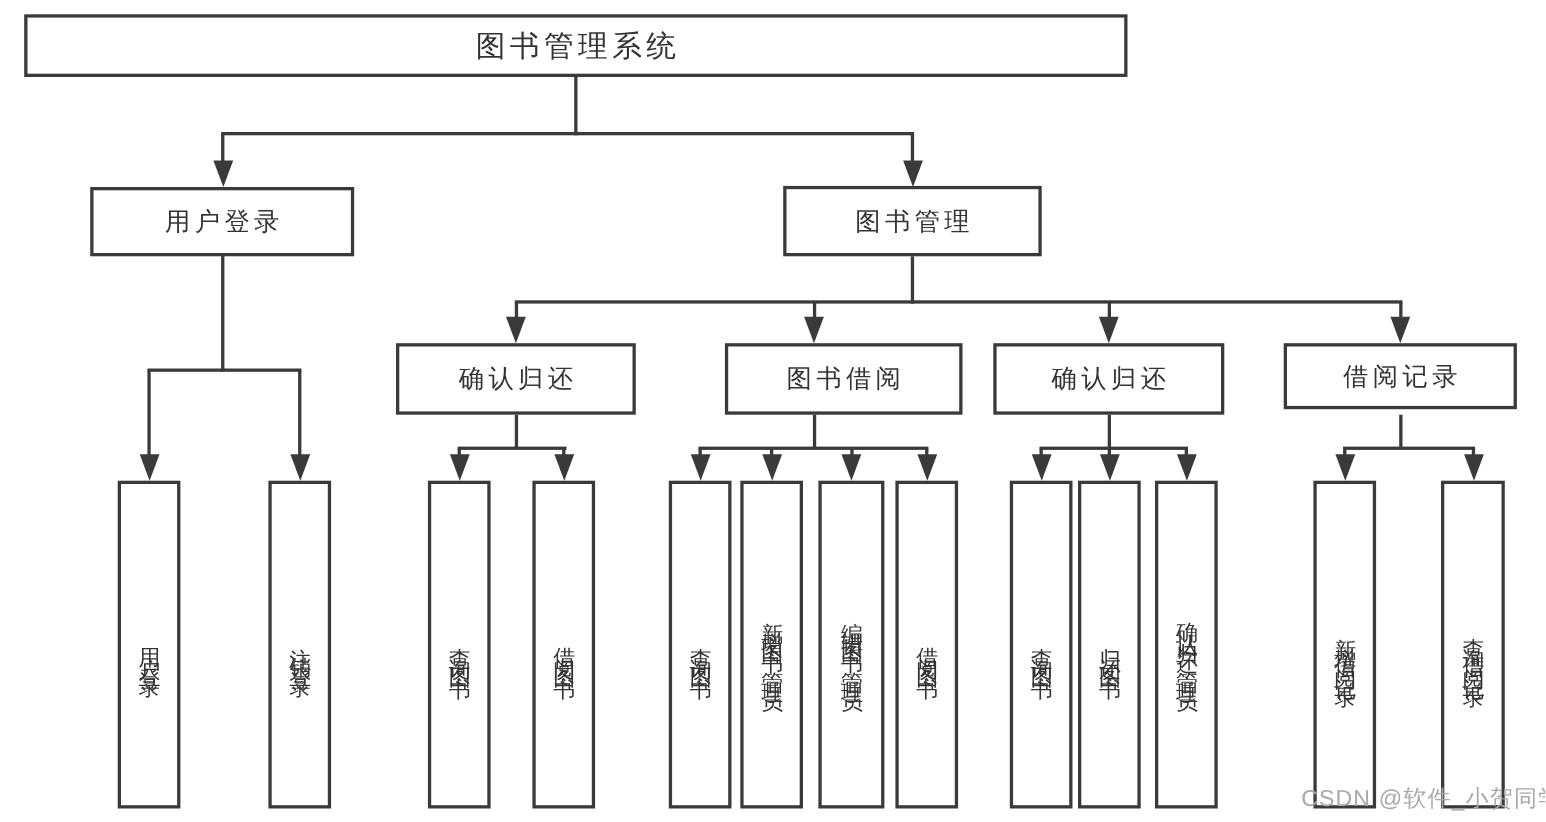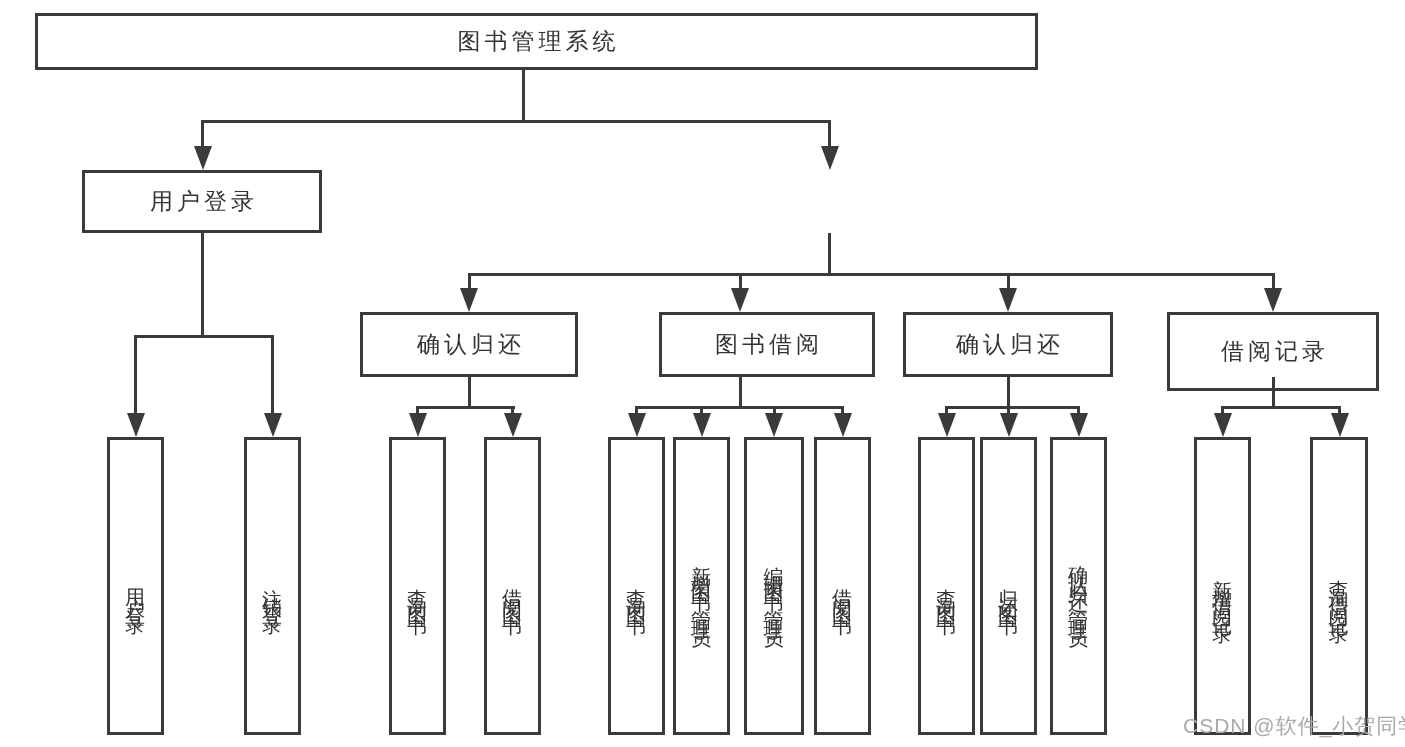--- a/index.html
+++ b/index.html
@@ -5,21 +5,21 @@
   html,body{margin:0;padding:0;background:#ffffff;}
   .stage{
     position:relative;width:1405px;height:747px;background:#ffffff;
     font-family:"Liberation Sans","DejaVu Sans",sans-serif;overflow:hidden;color:#333333;
   }
   .box{
     position:absolute;border:3px solid #3a3a3a;background:#ffffff;box-sizing:border-box;
     display:flex;align-items:center;justify-content:center;color:#333333;
   }
   .hbox{font-size:23px;letter-spacing:4px;padding-left:4px;white-space:nowrap;}
-  .rootbox{font-size:23px;margin-left:13px;}
+  .rootbox{font-size:27px;}
   .vbox{
     writing-mode:vertical-rl;text-orientation:mixed;
     font-size:20px;letter-spacing:9px;padding-top:9px;line-height:1;
   }
   .vline,.hline{position:absolute;background:#3a3a3a;}
   .arrow{
     position:absolute;width:0;height:0;
     border-left:9px solid transparent;border-right:9px solid transparent;
     border-top:24px solid #3a3a3a;
   }
@@ -36,20 +36,21 @@
   <div class="box hbox rootbox" style="left:22px;top:13px;width:1003px;height:57px;">图书管理系统</div>
 
   <div class="vline" style="left:522px;top:70px;width:3px;height:53px;"></div>
   <div class="hline" style="left:201px;top:120px;width:630px;height:3px;"></div>
   <div class="vline" style="left:201px;top:122px;width:3px;height:26px;"></div>
   <div class="arrow" style="left:194px;top:146px;"></div>
   <div class="vline" style="left:828px;top:122px;width:3px;height:26px;"></div>
   <div class="arrow" style="left:821px;top:146px;"></div>
 
   <div class="box hbox" style="left:82px;top:170px;width:240px;height:63px;">用户登录</div>
+  <div class="box hbox" style="left:712px;top:169px;width:235px;height:64px;">图书管理</div>
 
   <div class="vline" style="left:201px;top:232px;width:3px;height:106px;"></div>
   <div class="hline" style="left:134px;top:335px;width:140px;height:3px;"></div>
   <div class="vline" style="left:134px;top:337px;width:3px;height:78px;"></div>
   <div class="arrow" style="left:127px;top:413px;"></div>
   <div class="vline" style="left:271px;top:337px;width:3px;height:78px;"></div>
   <div class="arrow" style="left:264px;top:413px;"></div>
 
   <div class="vline" style="left:828px;top:233px;width:3px;height:43px;"></div>
   <div class="hline" style="left:468px;top:273px;width:807px;height:3px;"></div>
@@ -58,21 +59,21 @@
   <div class="vline" style="left:739px;top:275px;width:3px;height:15px;"></div>
   <div class="arrow" style="left:731px;top:288px;"></div>
   <div class="vline" style="left:1007px;top:275px;width:3px;height:15px;"></div>
   <div class="arrow" style="left:999px;top:288px;"></div>
   <div class="vline" style="left:1272px;top:275px;width:3px;height:15px;"></div>
   <div class="arrow" style="left:1264px;top:288px;"></div>
 
   <div class="box hbox" style="left:360px;top:312px;width:218px;height:65px;">确认归还</div>
   <div class="box hbox" style="left:659px;top:312px;width:216px;height:65px;">图书借阅</div>
   <div class="box hbox" style="left:903px;top:312px;width:210px;height:65px;">确认归还</div>
-  <div class="box hbox" style="left:1167px;top:312px;width:212px;height:79px;">借阅记录</div>
+  <div class="box hbox" style="left:1167px;top:312px;width:212px;height:60px;">借阅记录</div>
 
   <div class="vline" style="left:468px;top:377px;width:3px;height:31px;"></div>
   <div class="hline" style="left:416px;top:406px;width:99px;height:3px;"></div>
   <div class="vline" style="left:416px;top:408px;width:3px;height:7px;"></div>
   <div class="arrow" style="left:409px;top:413px;"></div>
   <div class="vline" style="left:511px;top:408px;width:3px;height:7px;"></div>
   <div class="arrow" style="left:504px;top:413px;"></div>
 
   <div class="vline" style="left:739px;top:377px;width:3px;height:31px;"></div>
   <div class="hline" style="left:635px;top:406px;width:209px;height:3px;"></div>

